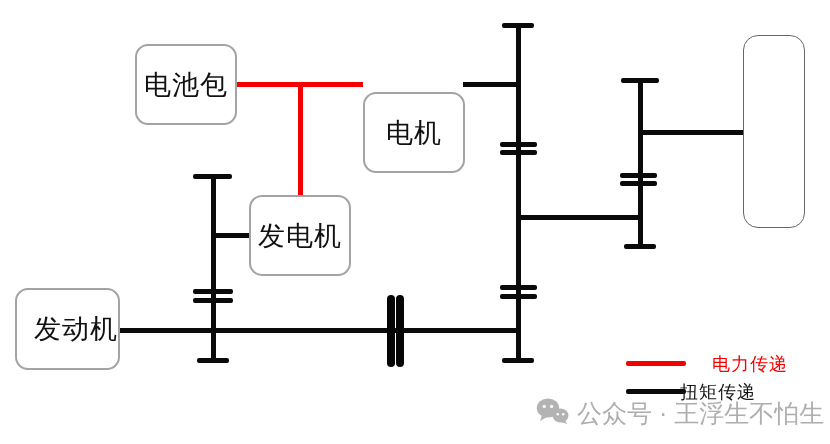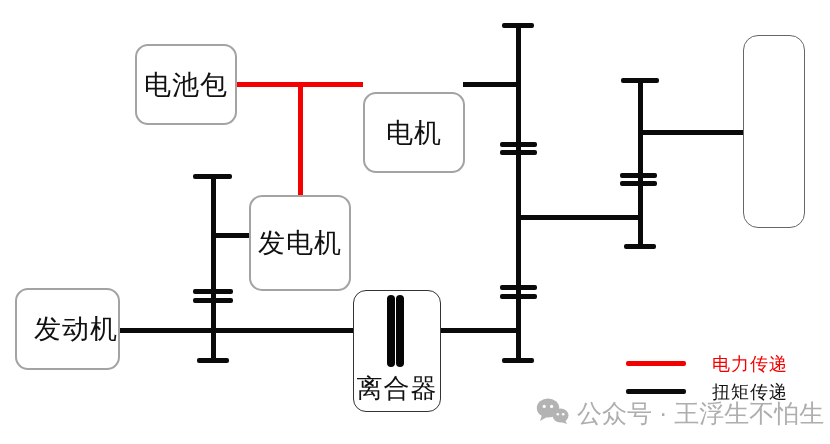--- a/index.html
+++ b/index.html
@@ -10,21 +10,21 @@
   
   .node{
     position:absolute;box-sizing:border-box;background:#fff;
     border:2px solid #a3a3a3;border-radius:13px;
     display:flex;align-items:center;justify-content:center;
     font-size:27px;color:#111;letter-spacing:1px;z-index:3;
   }
   .node.thin{border-width:1.5px;border-color:#555;}
   #battery-node{left:135px;top:44px;width:102px;height:81px;}
   #motor-node{left:363px;top:44px;width:102px;height:81px;margin-top:48px;}
-  #generator-node{left:249px;top:195px;width:102px;height:96px;}
+  #generator-node{left:249px;top:195px;width:102px;height:81px;}
   #engine-node{left:15px;top:288px;width:105px;height:82px;justify-content:flex-end;}
   #clutch-node{left:353px;top:290px;width:88px;height:122px;border-width:1.5px;border-color:#333;}
   #clutch-node .clutch-label{position:absolute;bottom:5px;left:0;width:100%;text-align:center;font-size:26px;}
   #wheel-node{left:743px;top:35px;width:62px;height:193px;border-width:1.5px;border-color:#666;border-radius:15px;}
   
   .hline,.vline,.bar{position:absolute;background:#0a0a0a;z-index:1;}
   .hline{height:5px;}
   .vline{width:5px;}
   .bar{height:5px;border-radius:2px;z-index:2;}
   .red{background:#f50000;}
@@ -60,21 +60,21 @@
   
   .plate{position:absolute;width:8px;height:72px;top:295px;background:#050505;border-radius:5px;z-index:4;}
   #plate-a{left:387px;}
   #plate-b{left:396px;}
   
   .legend-swatch{position:absolute;width:60px;height:5px;border-radius:2px;}
   #legend-power-swatch{left:626px;top:361px;background:#f50000;}
   #legend-torque-swatch{left:626px;top:389px;background:#0a0a0a;}
   .legend-label{position:absolute;font-size:18px;font-family:"Liberation Sans","DejaVu Sans",sans-serif;letter-spacing:1px;text-align:right;}
   #legend-power-label{left:712px;top:352px;color:#f50000;}
-  #legend-torque-label{left:712px;top:380px;color:#151515;}
+  #legend-torque-label{left:680px;top:380px;color:#151515;}
   
   #watermark{
     position:absolute;left:536px;top:397px;display:flex;align-items:flex-start;gap:8px;
     color:#aeaeae;font-size:25px;font-family:"Liberation Sans","DejaVu Sans",sans-serif;
     white-space:nowrap;z-index:5;
   }
 </style>
 </head>
 <body>
 
@@ -114,23 +114,20 @@
   </div>
   <div class="node" id="motor-node">
     <span>电机</span>
   </div>
   <div class="node" id="generator-node">
     <span>发电机</span>
   </div>
   <div class="node" id="engine-node">
     <span>发动机</span>
   </div>
-  <div class="node" id="clutch-node">
-    <span class="clutch-label">离合器</span>
-  </div>
   <div class="node thin" id="wheel-node"></div>
 
   <div class="plate" id="plate-a"></div>
   <div class="plate" id="plate-b"></div>
 
   <div class="legend-swatch" id="legend-power-swatch"></div>
   <div class="legend-label" id="legend-power-label">电力传递</div>
   <div class="legend-swatch" id="legend-torque-swatch"></div>
   <div class="legend-label" id="legend-torque-label">扭矩传递</div>
 

